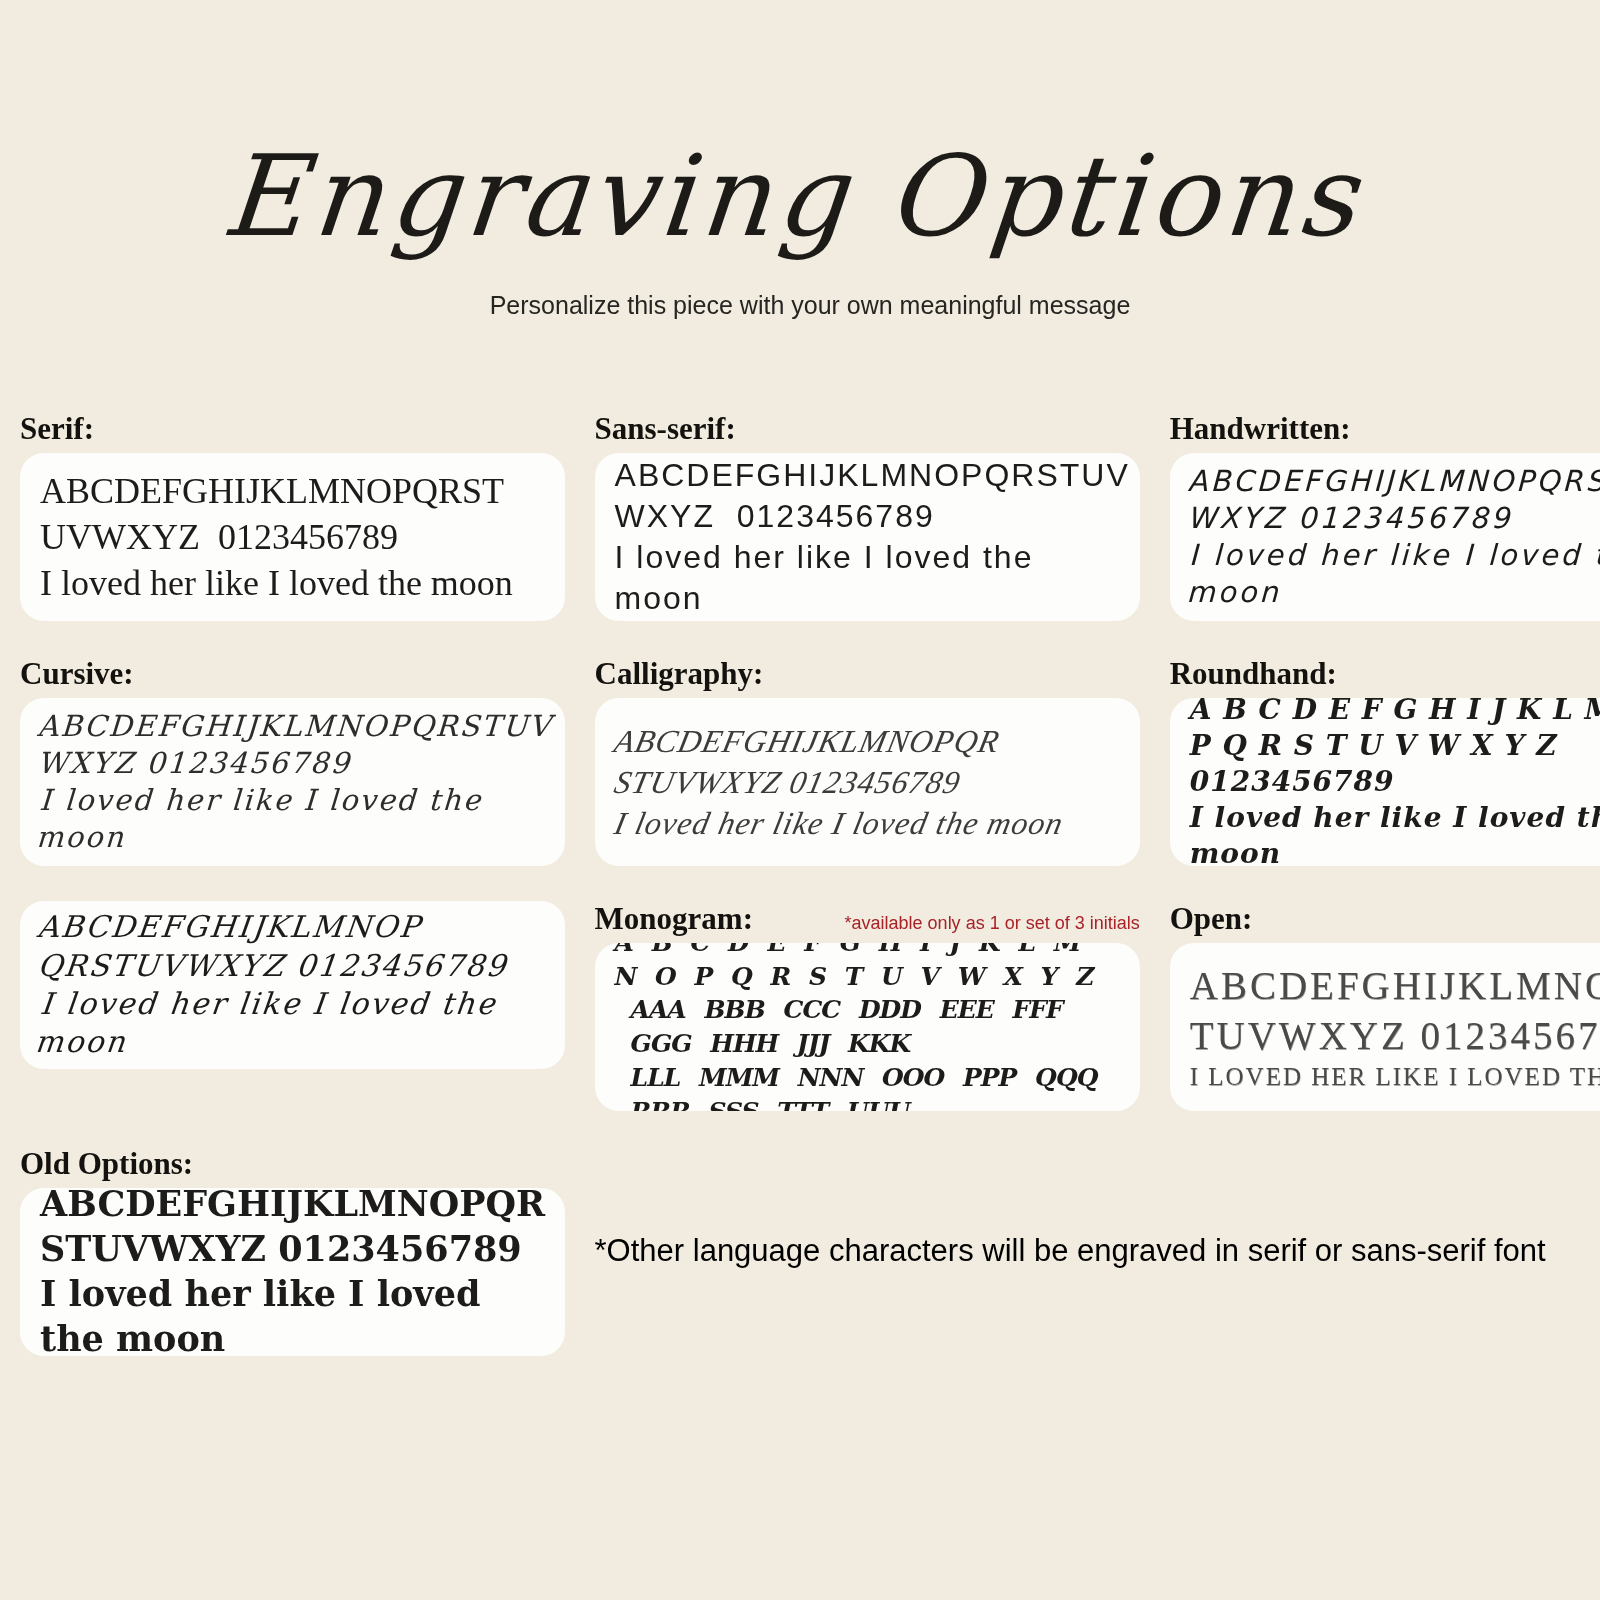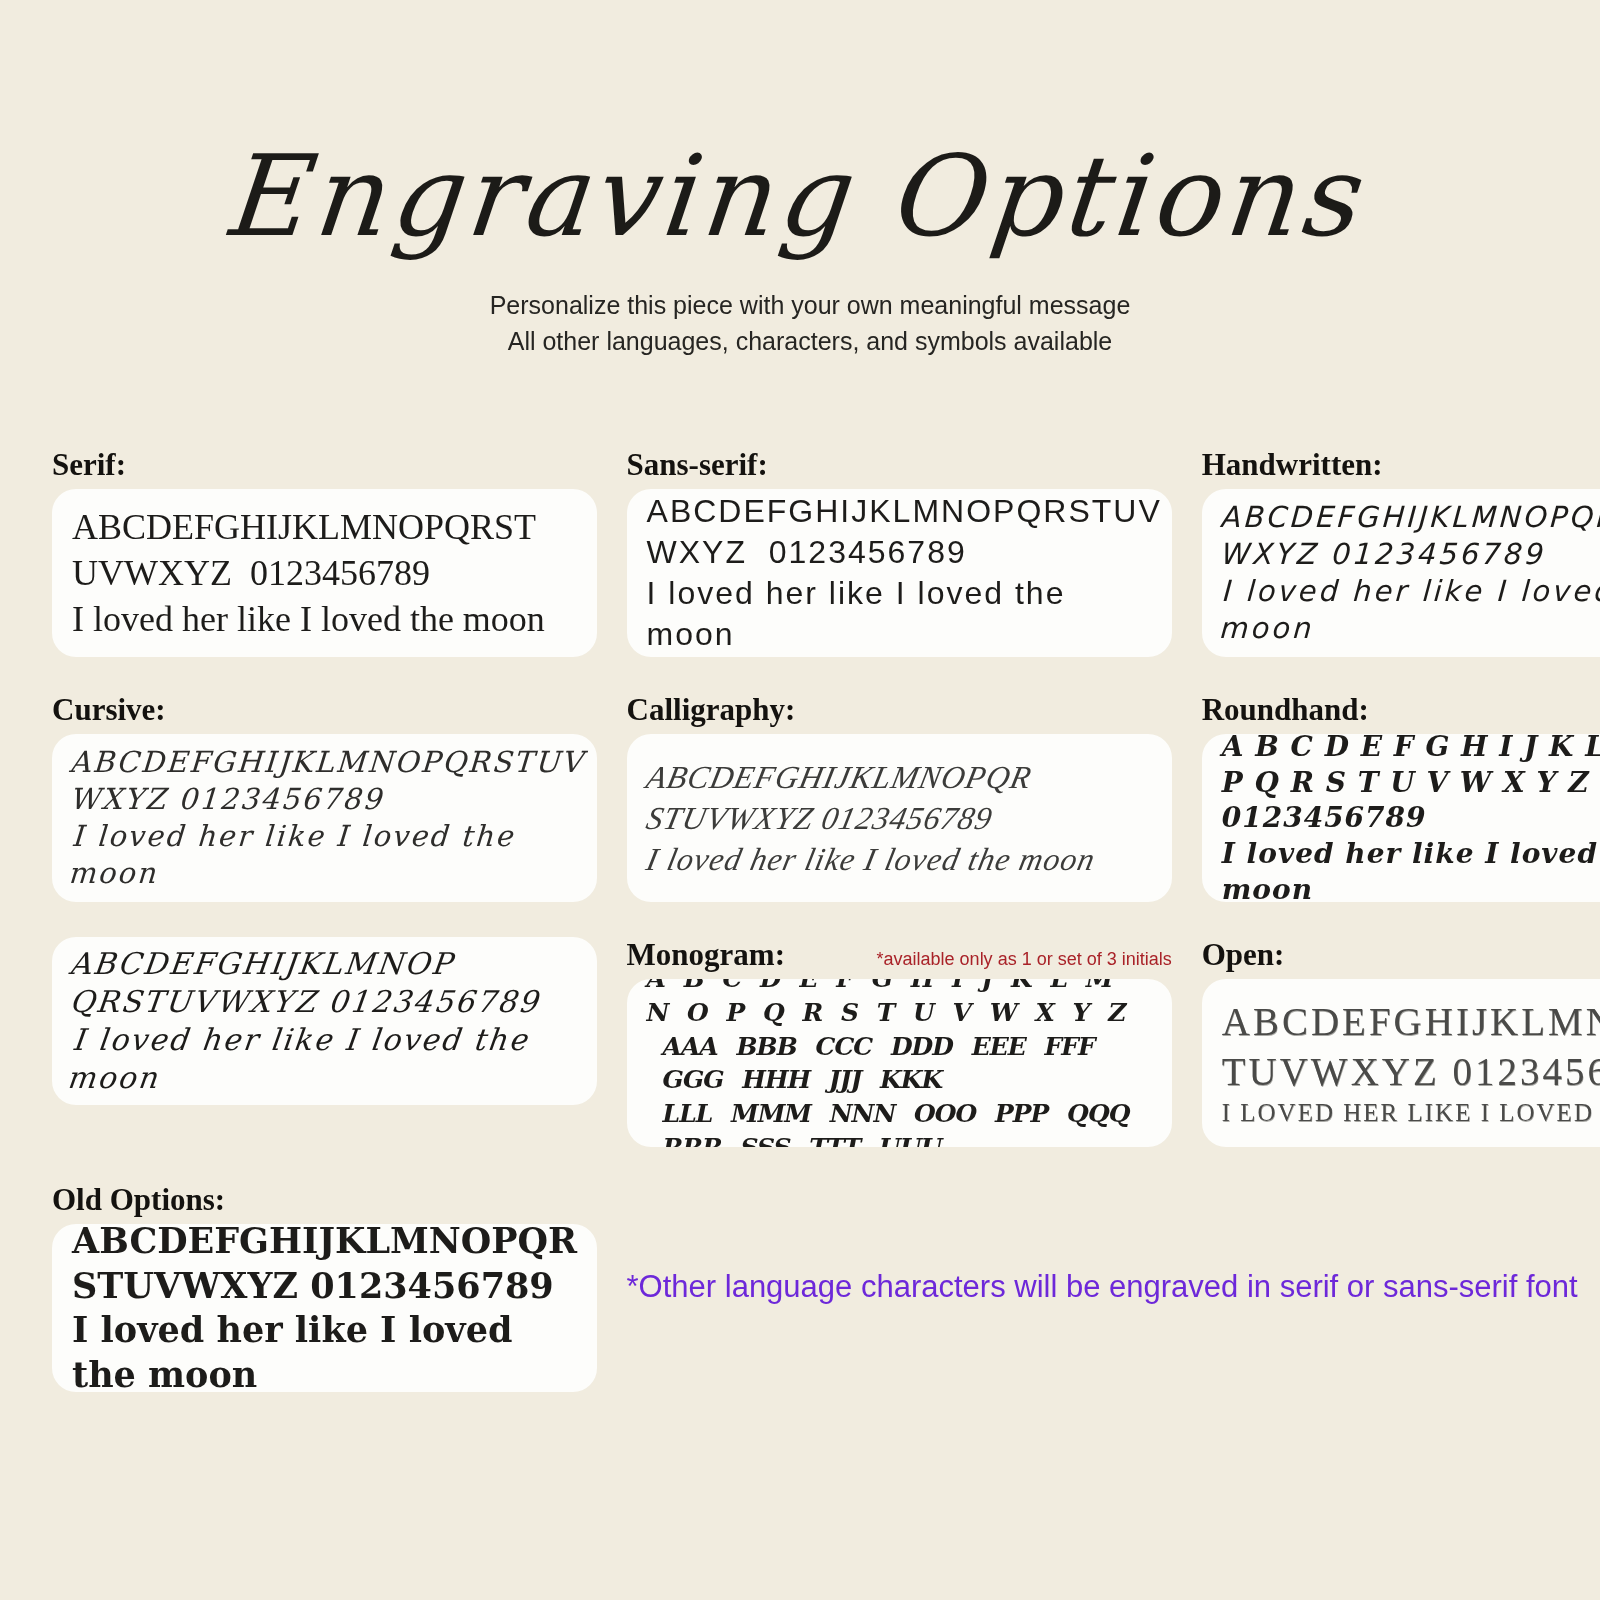--- a/index.html
+++ b/index.html
@@ -24,21 +24,21 @@
   }
   .subtitle {
     margin-top:26px;
     font-size:25px;
     line-height:1.45;
     color:#262522;
     margin-left:20px;
   }
   
   .grid {
-    margin:88px 35px 0 52px;
+    margin:88px 35px 0 20px;
     display:grid;
     grid-template-columns:repeat(3, 1fr);
     column-gap:30px;
     row-gap:35px;
   }
   .cell { width:100%; }
   .head {
     height:42px;
     display:flex;
     justify-content:space-between;
@@ -83,30 +83,29 @@
   .fx-mono .m34   { letter-spacing:-1px; word-spacing:11px; padding-left:16px; }
   .fx-open        { font-family:"Liberation Serif", serif; font-size:39px; letter-spacing:3px; color:#4a4a48; text-shadow:0.5px 0.5px 0 #a9a9a5; }
   .fx-open div:last-child { font-size:25px; letter-spacing:2px; }
   .fx-olde        { font-family:"DejaVu Serif", serif; font-weight:bold; font-size:35px; }
   
   .footnote-cell {
     grid-column:2 / 4;
     display:flex;
     align-items:center;
   }
-  .footnote { font-size:31px; color:#6d28d9; }
+  .footnote { font-size:31px; color:#000000; }
 </style>
 </head>
 <body>
 
 <div class="header">
   <div class="title">Engraving Options</div>
   <div class="subtitle">
     <div>Personalize this piece with your own meaningful message</div>
-    <div>All other languages, characters, and symbols available</div>
   </div>
 </div>
 
 <div class="grid">
 
   <div class="cell">
     <div class="head">
       <span class="label">Serif:</span>
       <span class="note"></span>
     </div>

